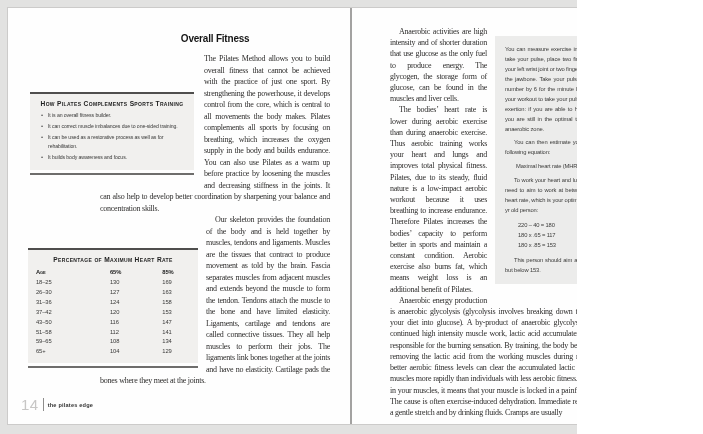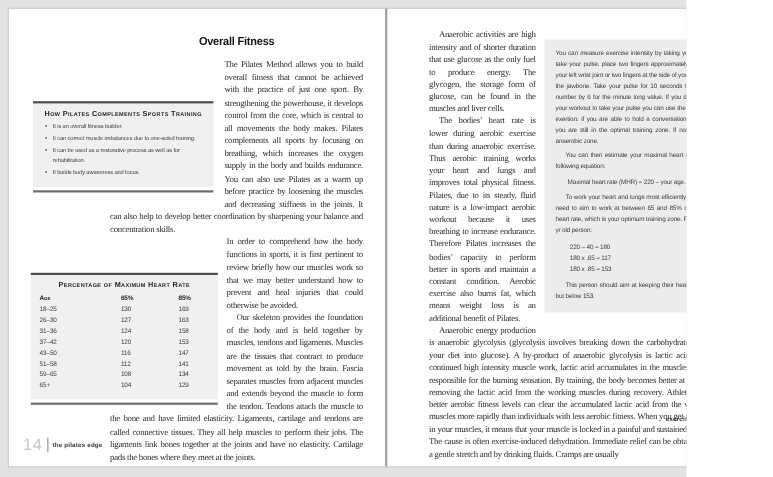--- a/index.html
+++ b/index.html
@@ -1,17 +1,17 @@
 <!DOCTYPE html>
 <html><head>
 <meta charset="utf-8">
 <style>
   html,body { margin:0; padding:0; }
   .stage {
-    position:relative; width:624px; height:434px;
+    position:relative; width:577px; height:434px;
     background:#e2e2e1; overflow:hidden;
     font-family:"Liberation Serif", serif; color:#2b2b2b;
   }
   .page {
     position:absolute; top:8px; height:416px; width:343px;
     background:#fefefe; outline:1px solid #cccbca; overflow:hidden;
   }
   .page-left  { left:8px; }
   .page-right { left:352px; }
   .gutter {
@@ -178,21 +178,20 @@
             <div class="hr-row">
               <span>65+</span>
               <span>104</span>
               <span>129</span>
             </div>
           </div>
         </div>
         <div class="bottom-rule"></div>
       </div>
 
-      <p class="body">In order to comprehend how the body functions in sports, it is first pertinent to review briefly how our muscles work so that we may better understand how to prevent and heal injuries that could otherwise be avoided.</p>
       <p class="body indent">Our skeleton provides the foundation of the body and is held together by muscles, tendons and ligaments. Muscles are the tissues that contract to produce movement as told by the brain. Fascia separates muscles from adjacent muscles and extends beyond the muscle to form the tendon. Tendons attach the muscle to the bone and have limited elasticity. Ligaments, cartilage and tendons are called connective tissues. They all help muscles to perform their jobs. The ligaments link bones together at the joints and have no elasticity. Cartilage pads the bones where they meet at the joints.</p>
     </div>
 
     <div class="footer footer-left">
       <span class="folio">14</span>
       <span class="footer-divider"></span>
       <span class="running-title">the pilates edge</span>
     </div>
   </div>
 

